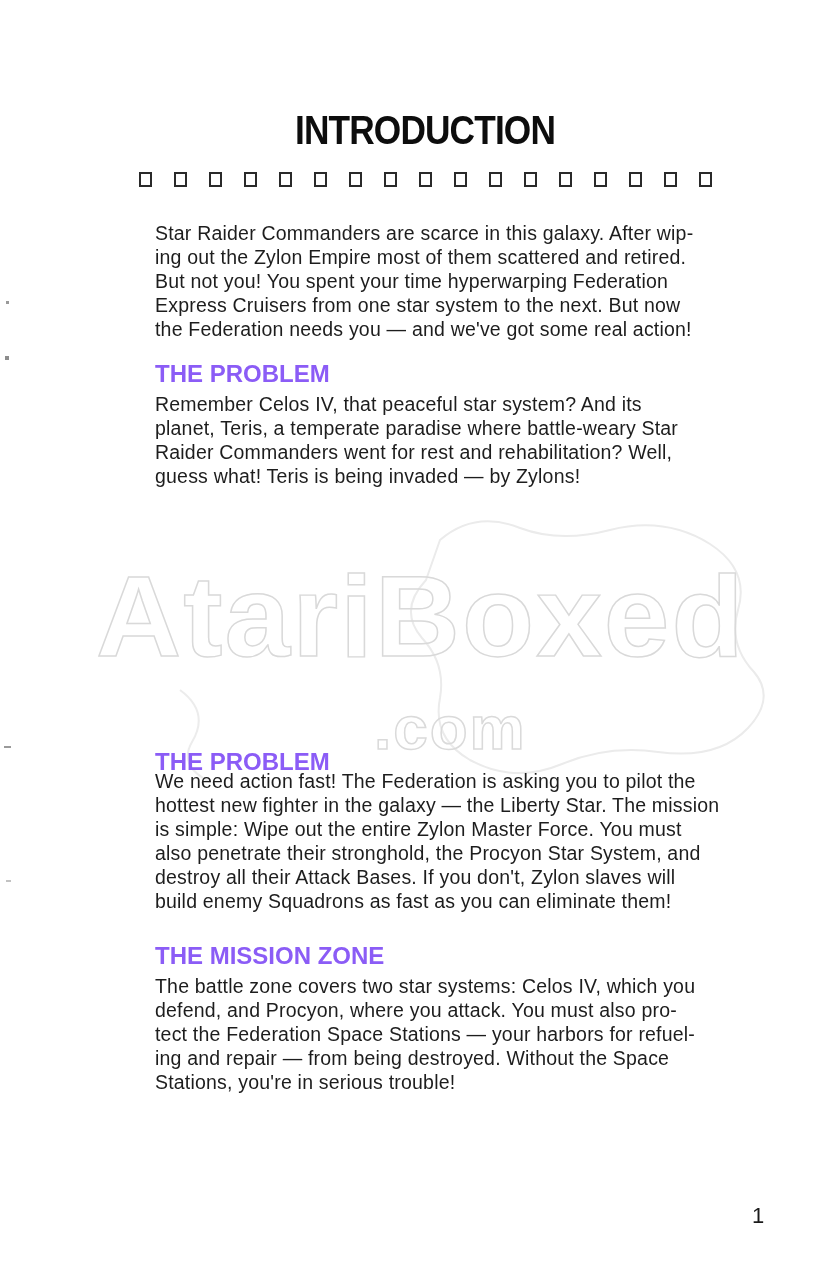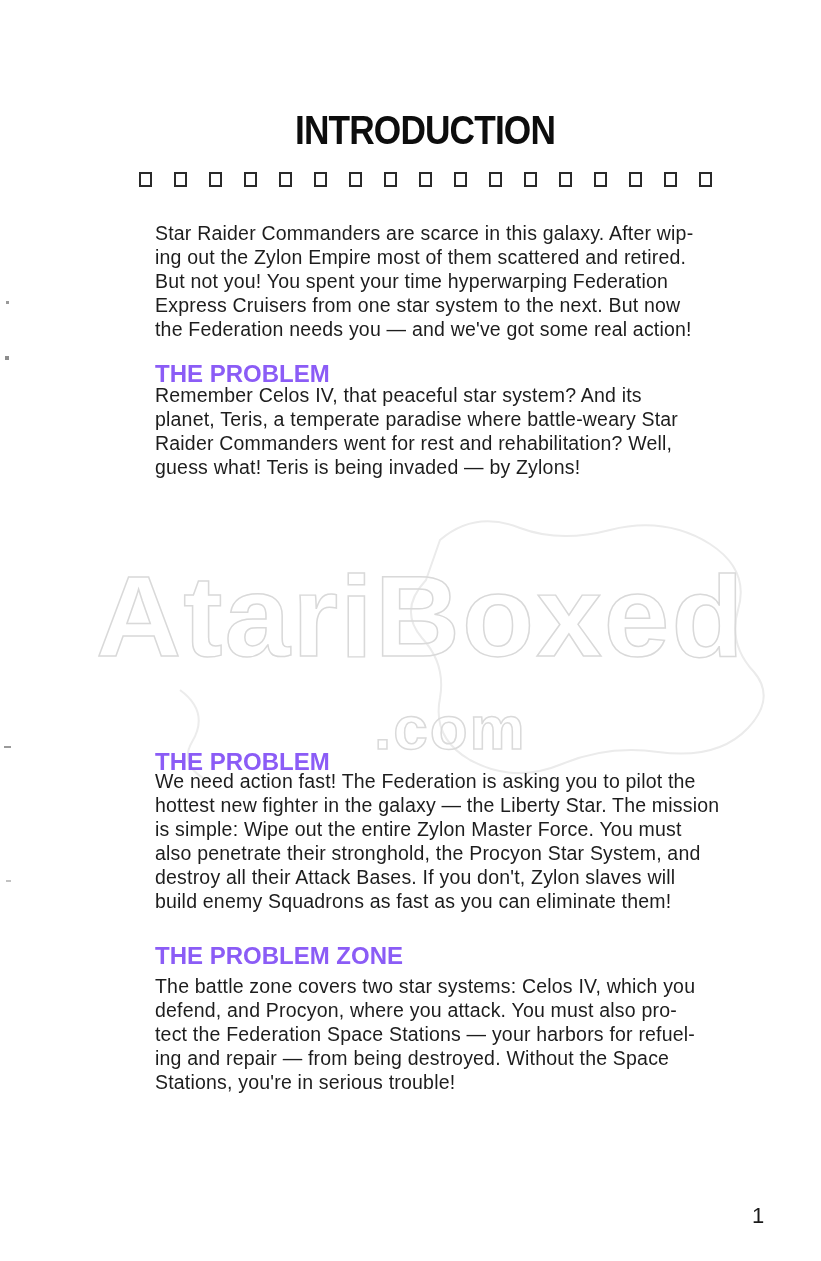--- a/index.html
+++ b/index.html
@@ -59,21 +59,21 @@
     z-index:2;
   }
   .heading{
     position:absolute;left:138px;width:600px;margin:17px;
     font-size:24px;font-weight:700;letter-spacing:0;line-height:24px;
     color:#8b5cf6;
     z-index:2;
   }
   .pos-intro{top:204px;}
   .pos-h-problem{top:345px;}
-  .pos-p-problem-1{top:366px;}
+  .pos-p-problem-1{top:375px;}
   .pos-p-problem-2{top:485px;}
   .pos-p-problem-3{top:620px;}
   .pos-h-mission{top:733px;}
   .pos-p-mission-1{top:752px;}
   .pos-h-battle{top:927px;}
   .pos-p-battle-1{top:957px;}
   
   .page-number{
     position:absolute;left:752px;top:1203px;
     font-size:22px;color:#1a1a1a;z-index:2;
@@ -132,21 +132,21 @@
 guess what! Teris is being invaded — by Zylons!</p>
 
   <h2 class="heading pos-h-mission">THE PROBLEM</h2>
   <p class="body-par pos-p-mission-1">We need action fast! The Federation is asking you to pilot the
 hottest new fighter in the galaxy — the Liberty Star. The mission
 is simple: Wipe out the entire Zylon Master Force. You must
 also penetrate their stronghold, the Procyon Star System, and
 destroy all their Attack Bases. If you don't, Zylon slaves will
 build enemy Squadrons as fast as you can eliminate them!</p>
 
-  <h2 class="heading pos-h-battle">THE PROBLEM ZONE</h2>
+  <h2 class="heading pos-h-battle">THE MISSION ZONE</h2>
   <p class="body-par pos-p-battle-1">The battle zone covers two star systems: Celos IV, which you
 defend, and Procyon, where you attack. You must also pro-
 tect the Federation Space Stations — your harbors for refuel-
 ing and repair — from being destroyed. Without the Space
 Stations, you're in serious trouble!</p>
 
   <div class="page-number">1</div>
 
   <div class="speck speck-1"></div>
   <div class="speck speck-2"></div>

